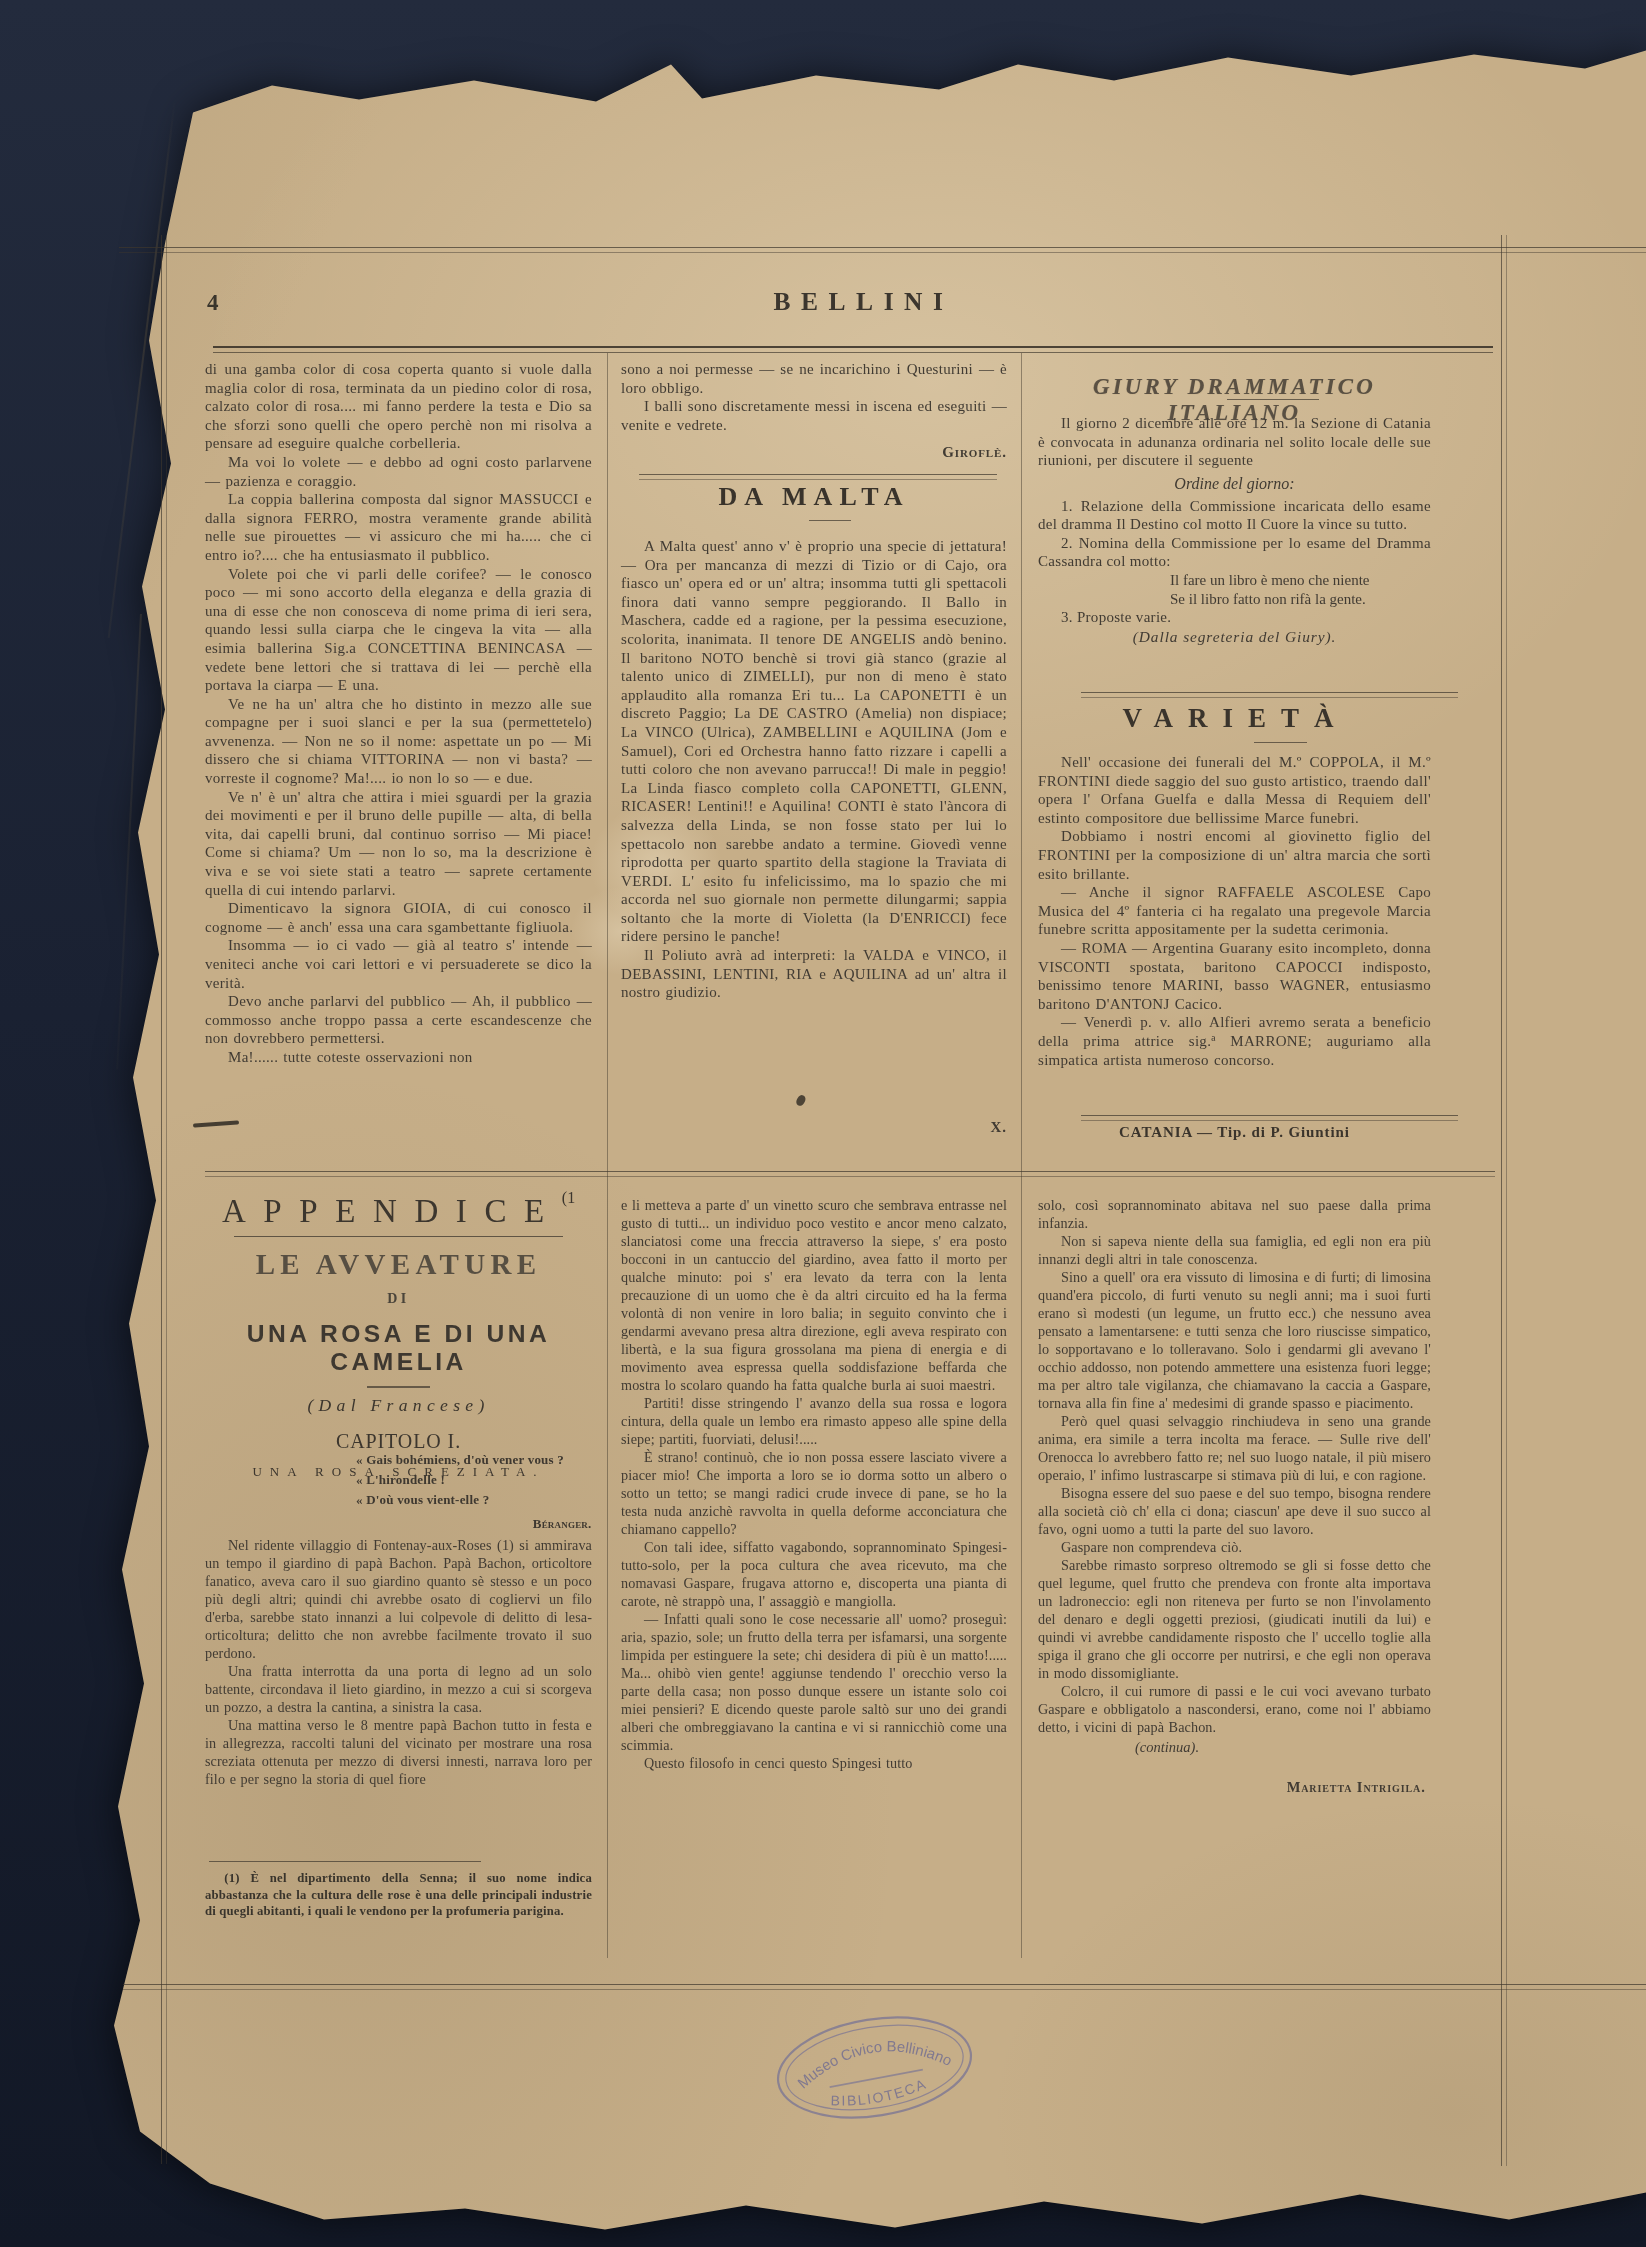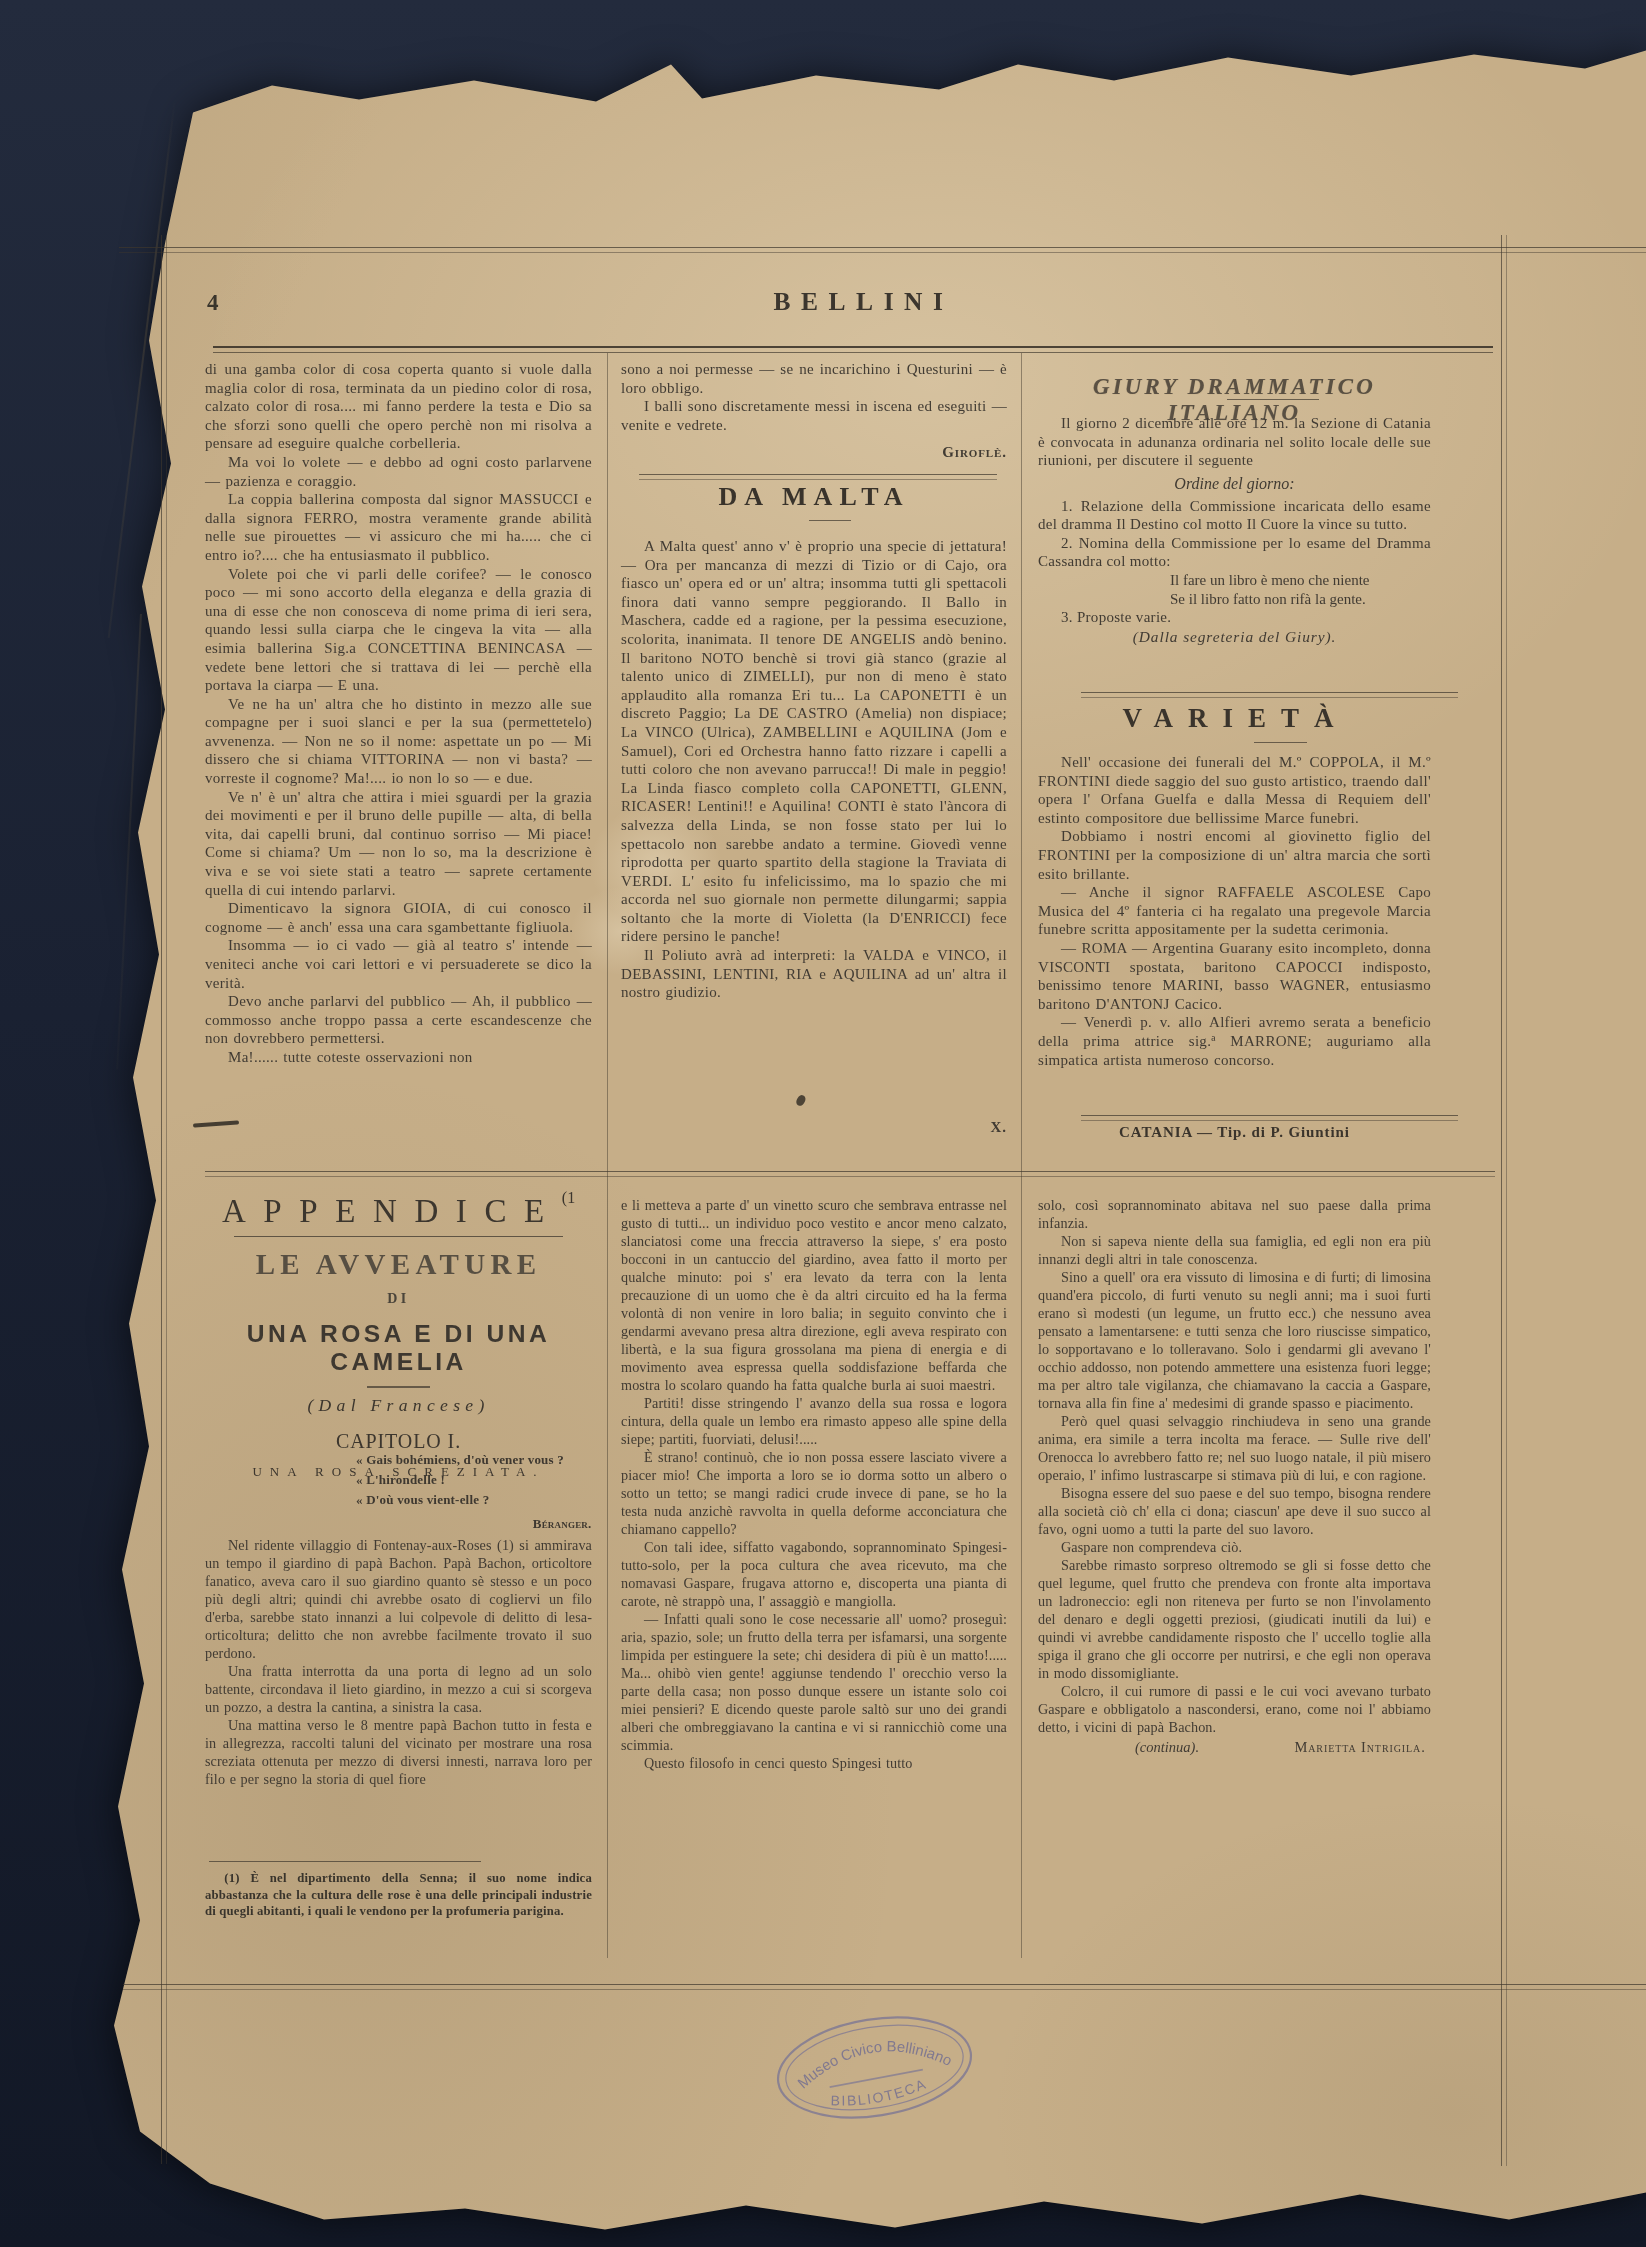--- a/index.html
+++ b/index.html
@@ -61,21 +61,21 @@
   .h-francese{font-style:italic;font-size:17.6px;letter-spacing:5.3px;}
   .h-capitolo{font-size:20px;letter-spacing:0.9px;margin-top:14px;}
   .h-screziata{font-size:13px;letter-spacing:8px;margin-top:10.5px;}
   .epigraph div{font-size:13px;font-weight:bold;line-height:20px;letter-spacing:0.2px;color:#3e3830;}
   .epi-attr{text-align:right;font-variant:small-caps;font-weight:bold;font-size:13.6px;
         margin-top:4.4px;padding-right:3.5px;}
   .footnote p{margin:0;font-size:12.7px;line-height:16.7px;font-weight:600;text-align:justify;
         letter-spacing:0.2px;color:#39342c;text-indent:19.3px;}
   .continua-row{display:flex;justify-content:space-between;margin-top:2.6px;font-size:14.5px;text-align:center;}
   .continua{font-style:italic;margin-left:97px;}
-  .author{font-variant:small-caps;letter-spacing:0.9px;font-weight:400;margin-right:5.3px;}
+  .author{font-variant:small-caps;letter-spacing:0.9px;font-weight:700;margin-right:5.3px;margin-top:40px;}
   .mark{position:absolute;background:#2e2922;}
   .stamp{position:absolute;left:771px;top:2012px;width:207px;height:111px;
         transform:rotate(-9deg);opacity:.85;}
 </style>
 </head>
 <body>
 
 <div id="stage">
   <div class="paper-wrap">
     <div class="paper"></div>

